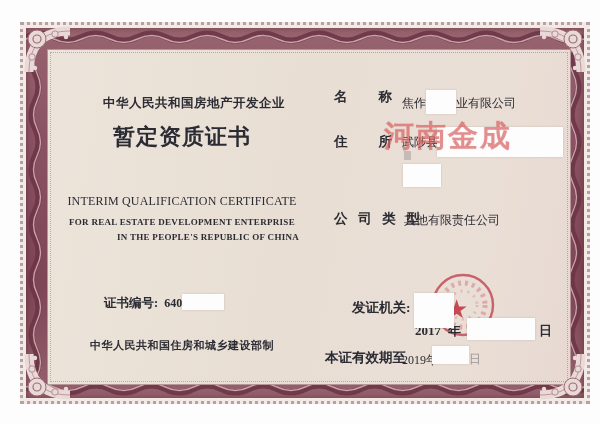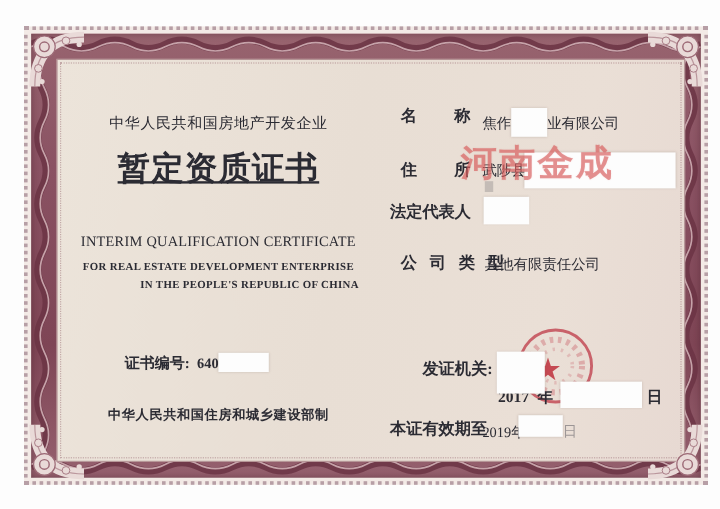--- a/index.html
+++ b/index.html
@@ -24,22 +24,22 @@
   .corner.br{right:-2px;bottom:-2px;transform:scale(-1,-1);}
   .corner.bl{left:-2px;bottom:-2px;transform:scaleY(-1);}
   
   .paper{position:absolute;left:21px;top:21px;width:522px;height:334px;
          background:linear-gradient(100deg,#ece4da 0%,#e8ded4 45%,#eadfd6 78%,#e7d9d2 100%);
          border:1px solid rgba(120,60,75,.45);
          outline:1px dotted rgba(120,60,75,.35);outline-offset:-4px;}
   .abs{position:absolute;}
   
   .l-center{left:0;width:268px;text-align:center;}
-  .heading{top:45px;font-size:12.5px;font-weight:normal;letter-spacing:.5px;}
-  .title-cn{top:72px;font-size:27px;font-weight:bold;letter-spacing:1px;text-decoration:underline;}
+  .heading{top:45px;font-size:12.5px;font-weight:bold;letter-spacing:.5px;padding-left:12px;}
+  .title-cn{top:72px;font-size:22px;font-weight:bold;letter-spacing:1px;}
   .title-en{top:144px;font-size:12px;font-weight:normal;letter-spacing:.2px;}
   .sub-en1{top:167px;font-size:9px;font-weight:bold;letter-spacing:.3px;text-align:center;}
   .sub-en2{top:182px;font-size:9px;font-weight:bold;letter-spacing:.3px;padding-left:26px;}
   .certno-row{left:56px;top:244px;font-size:12.5px;font-weight:bold;white-space:nowrap;}
   .certno-val{font-size:12px;margin-left:6px;}
   .ministry{top:288px;font-size:11px;font-weight:bold;letter-spacing:.5px;}
   
   .flabel{font-size:13.5px;font-weight:bold;z-index:2;}
   .flabel.j{width:58px;text-align:justify;text-align-last:justify;text-justify:inter-character;}
   .flabel.j4{width:86px;text-align:justify;text-align-last:justify;text-justify:inter-character;}
@@ -157,21 +157,20 @@
         <div class="abs flabel j" style="left:286px;top:38px;">名称</div>
         <div class="abs fvalue" style="left:354px;top:40px;">
           <span>焦作</span><span class="redact inline"></span><span>业有限公司</span>
         </div>
 
         <div class="abs flabel j" style="left:286px;top:83px;">住所</div>
         <div class="abs fvalue" style="left:354px;top:84px;text-align:right;">武陟县</div>
         <div class="abs redact" style="left:389px;top:77px;width:126px;height:30px;"></div>
         <div class="abs frag" style="left:356px;top:101px;width:7px;height:9px;opacity:.5;"></div>
 
-        <div class="abs flabel" style="left:277px;top:118px;">法定代表人</div>
         <div class="abs redact" style="left:355px;top:114px;width:38px;height:23px;"></div>
 
         <div class="abs flabel j4" style="left:286px;top:160px;">公司类型</div>
         <div class="abs fvalue" style="left:356px;top:162px;">其他有限责任公司</div>
 
         <div class="abs seal">
           <svg viewBox="0 0 72 72">
             <circle cx="36" cy="34" r="30" stroke="#c1424f" stroke-width="2.4" fill="none" opacity=".8"></circle>
             <circle cx="36" cy="34" r="22" stroke="#c1424f" stroke-width="5" fill="none" stroke-dasharray="3 4" opacity=".32"></circle>
             <circle cx="36" cy="34" r="14" stroke="#c1424f" stroke-width="3" fill="none" stroke-dasharray="2 5" opacity=".22"></circle>

